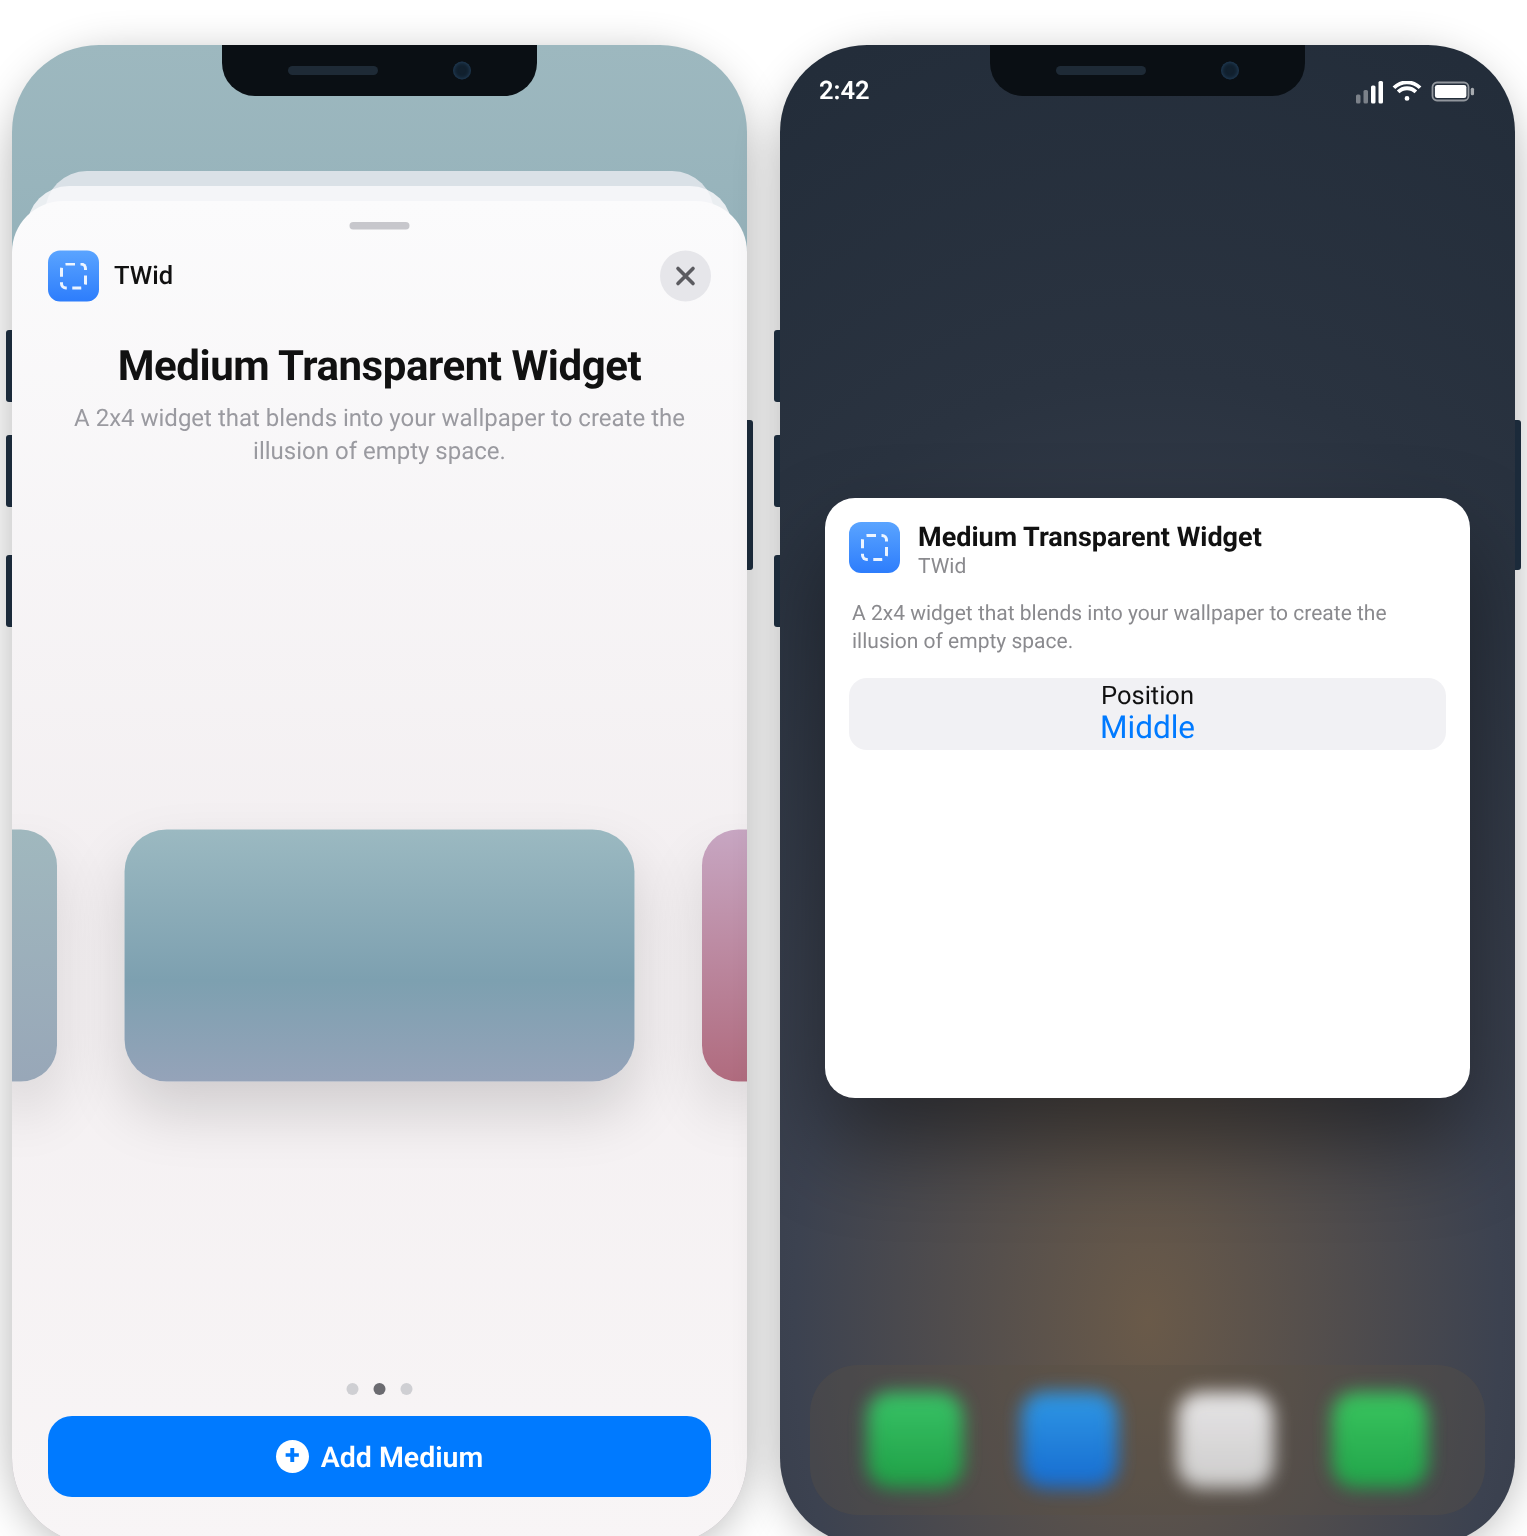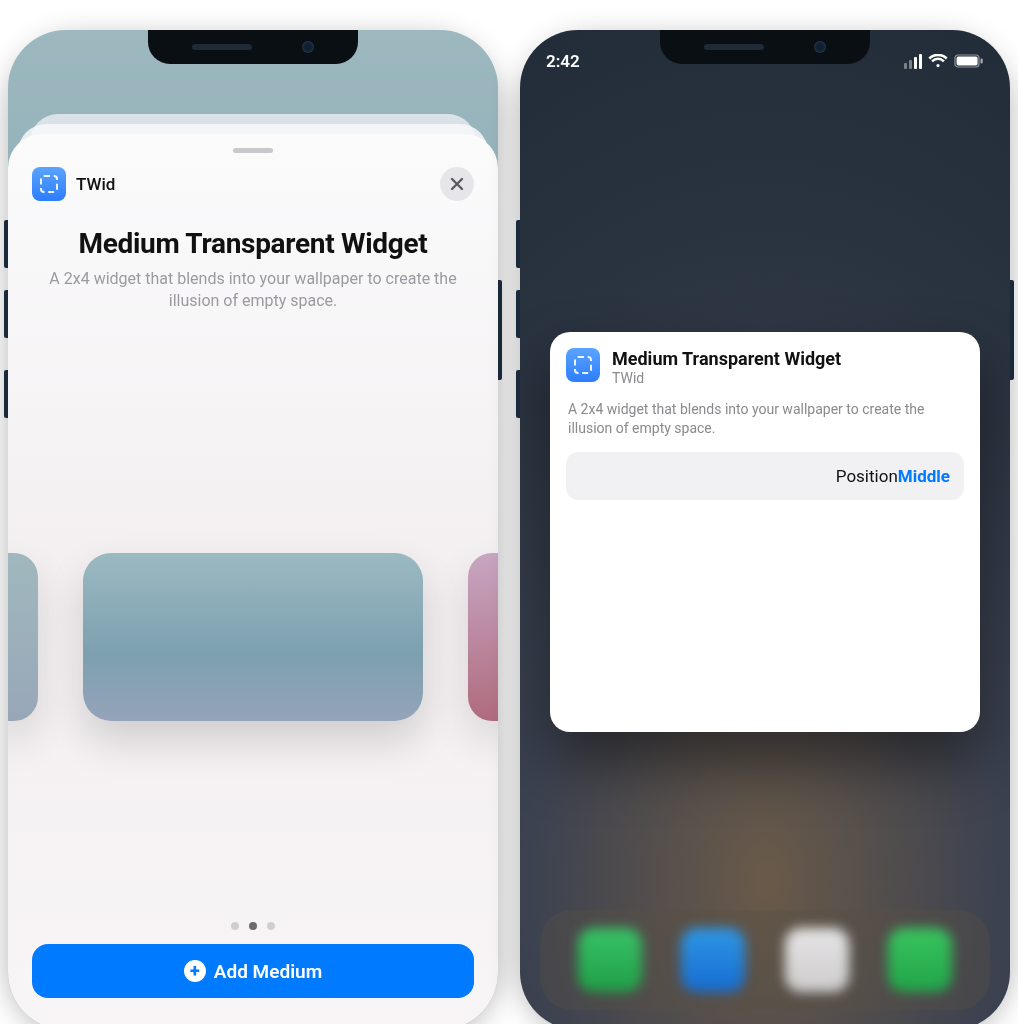--- a/index.html
+++ b/index.html
@@ -131,25 +131,25 @@
     background:#fff; border-radius:20px; padding:16px 16px 18px;
     box-shadow: 0 30px 60px rgba(0,0,0,.45);
     height: 400px;
   }
   .cfg-head { display:flex; align-items:flex-start; gap:12px; }
   .cfg-titles h2 { font-size:18px; font-weight:700; color:#111; }
   .cfg-titles .sub { font-size:14px; color:#8a8a8e; margin-top:1px; }
   .cfg-desc { font-size:14px; color:#8a8a8e; line-height:1.35; margin:14px 2px 14px; }
   .cfg-row {
     background:#f1f1f4; border-radius:12px; height:48px;
-    display:flex; align-items:center; justify-content:flex-end;
-    padding:0 14px; cursor:pointer;
+    display:flex; align-items:center; justify-content:center;
+    padding:0 14px; cursor:pointer;flex-direction:column;
   }
   .cfg-row .label { font-size:17px; color:#111; }
-  .cfg-row .value { font-size:17px; color:#007aff; font-weight:700; }
+  .cfg-row .value { font-size:21px; color:#007aff; font-weight:400; }
 
   .dock-blur {
     position:absolute; left:20px; right:20px; bottom:20px; height:100px;
     border-radius:32px;
     background: rgba(90,80,70,.35);
     filter: blur(.5px);
     display:flex; align-items:center; justify-content:space-around; padding:0 18px;
   }
   .dock-blur .app { width:64px; height:64px; border-radius:16px; filter: blur(6px); opacity:.9; }
   .dock-blur .a1{background:linear-gradient(180deg,#36d06a,#1aa845)}

